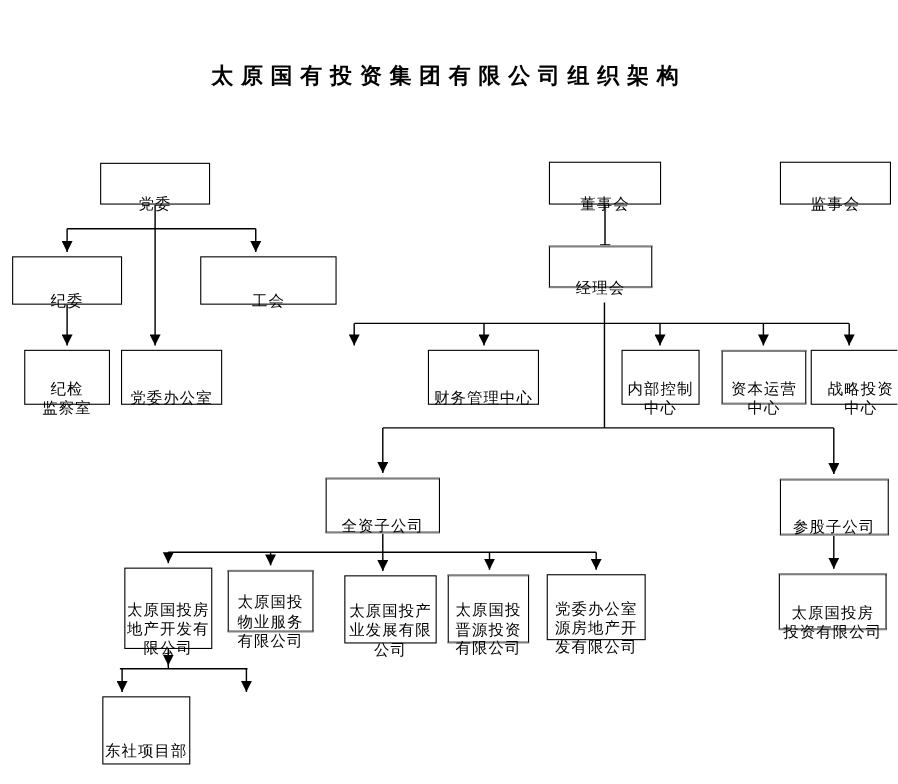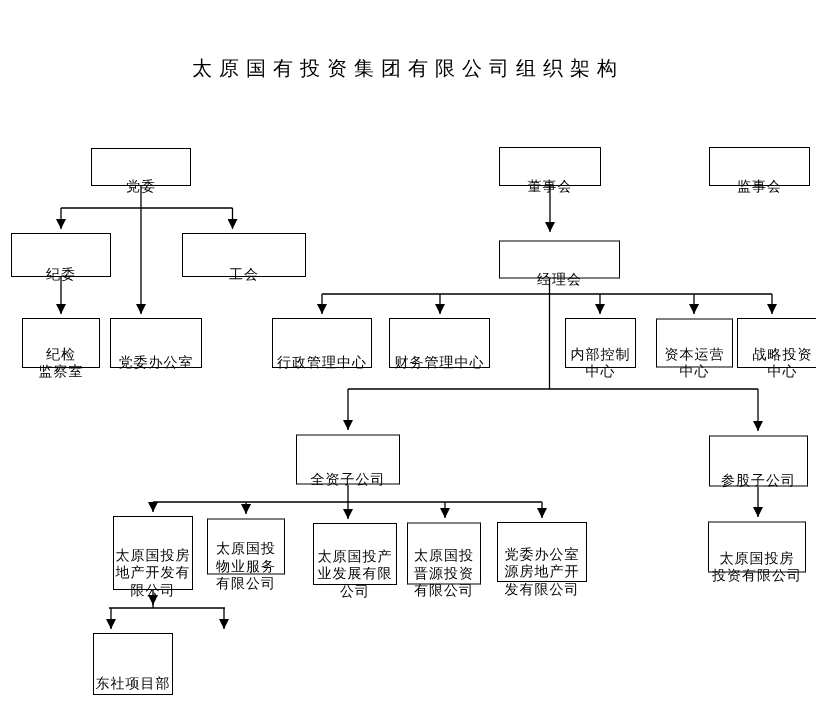--- a/index.html
+++ b/index.html
@@ -10,21 +10,21 @@
     background: #ffffff;
     font-family: "Liberation Serif", "DejaVu Serif", serif;
     color: #000000;
     overflow: hidden;
   }
   .title {
     position: absolute;
     left: 0; right: 0; top: 55px;
     text-align: center;
     font-size: 20px;
-    font-weight: normal;
+    font-weight: bold;
     letter-spacing: 7px;
     white-space: nowrap;
   }
   .connectors {
     position: absolute;
     left: 0; top: 0;
     width: 816px; height: 713px;
   }
   .node {
     position: absolute;
@@ -101,33 +101,30 @@
   <div class="node" style="left:709px;top:147px;width:101px;height:39px">
       <span class="lbl">监事会</span>
     </div>
 
   <div class="node" style="left:11px;top:233px;width:100px;height:44px">
       <span class="lbl">纪委</span>
     </div>
   <div class="node" style="left:182px;top:233px;width:124px;height:44px">
       <span class="lbl">工会</span>
     </div>
-  <div class="node thick" style="left:499px;top:240px;width:121px;height:39px">
+  <div class="node thick" style="left:499px;top:223px;width:94px;height:39px">
       <span class="lbl">经理会</span>
     </div>
 
   <div class="node" style="left:22px;top:318px;width:78px;height:50px">
       <span class="lbl">纪检
 监察室</span>
     </div>
   <div class="node" style="left:110px;top:318px;width:92px;height:50px">
       <span class="lbl">党委办公室</span>
-    </div>
-  <div class="node" style="left:272px;top:318px;width:100px;height:50px">
-      <span class="lbl">行政管理中心</span>
     </div>
   <div class="node" style="left:389px;top:318px;width:101px;height:50px">
       <span class="lbl">财务管理中心</span>
     </div>
   <div class="node" style="left:565px;top:318px;width:71px;height:50px">
       <span class="lbl">内部控制
 中心</span>
     </div>
   <div class="node thick" style="left:656px;top:318px;width:77px;height:50px">
       <span class="lbl">资本运营

